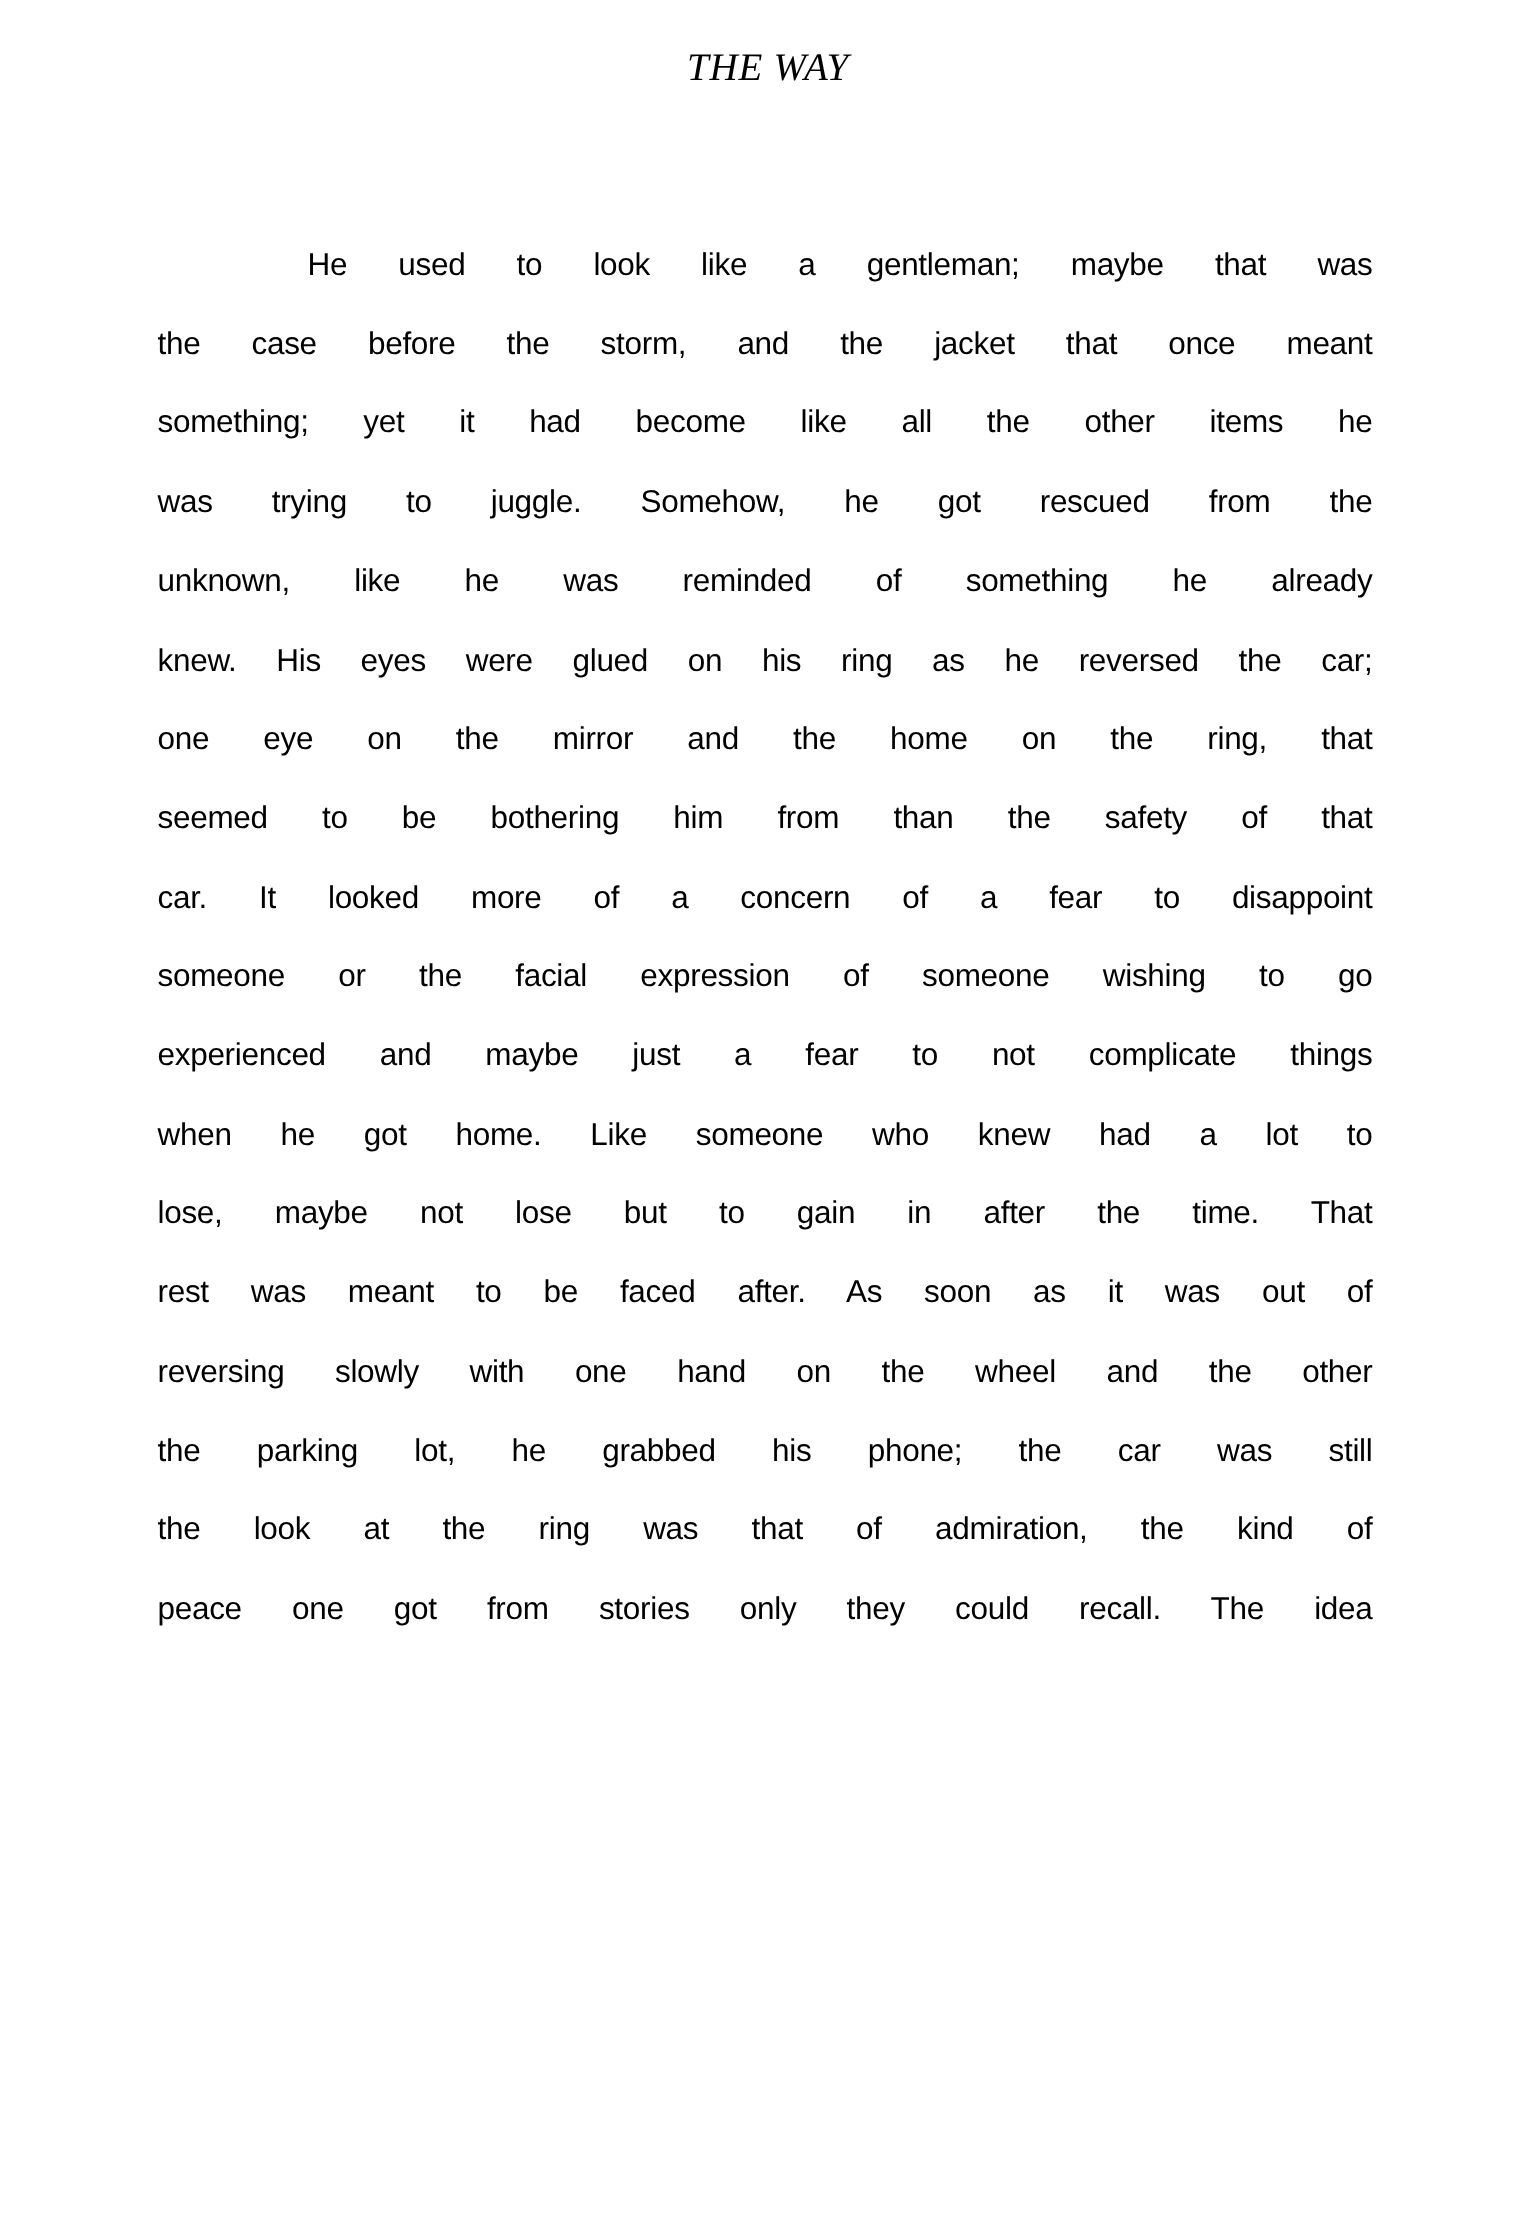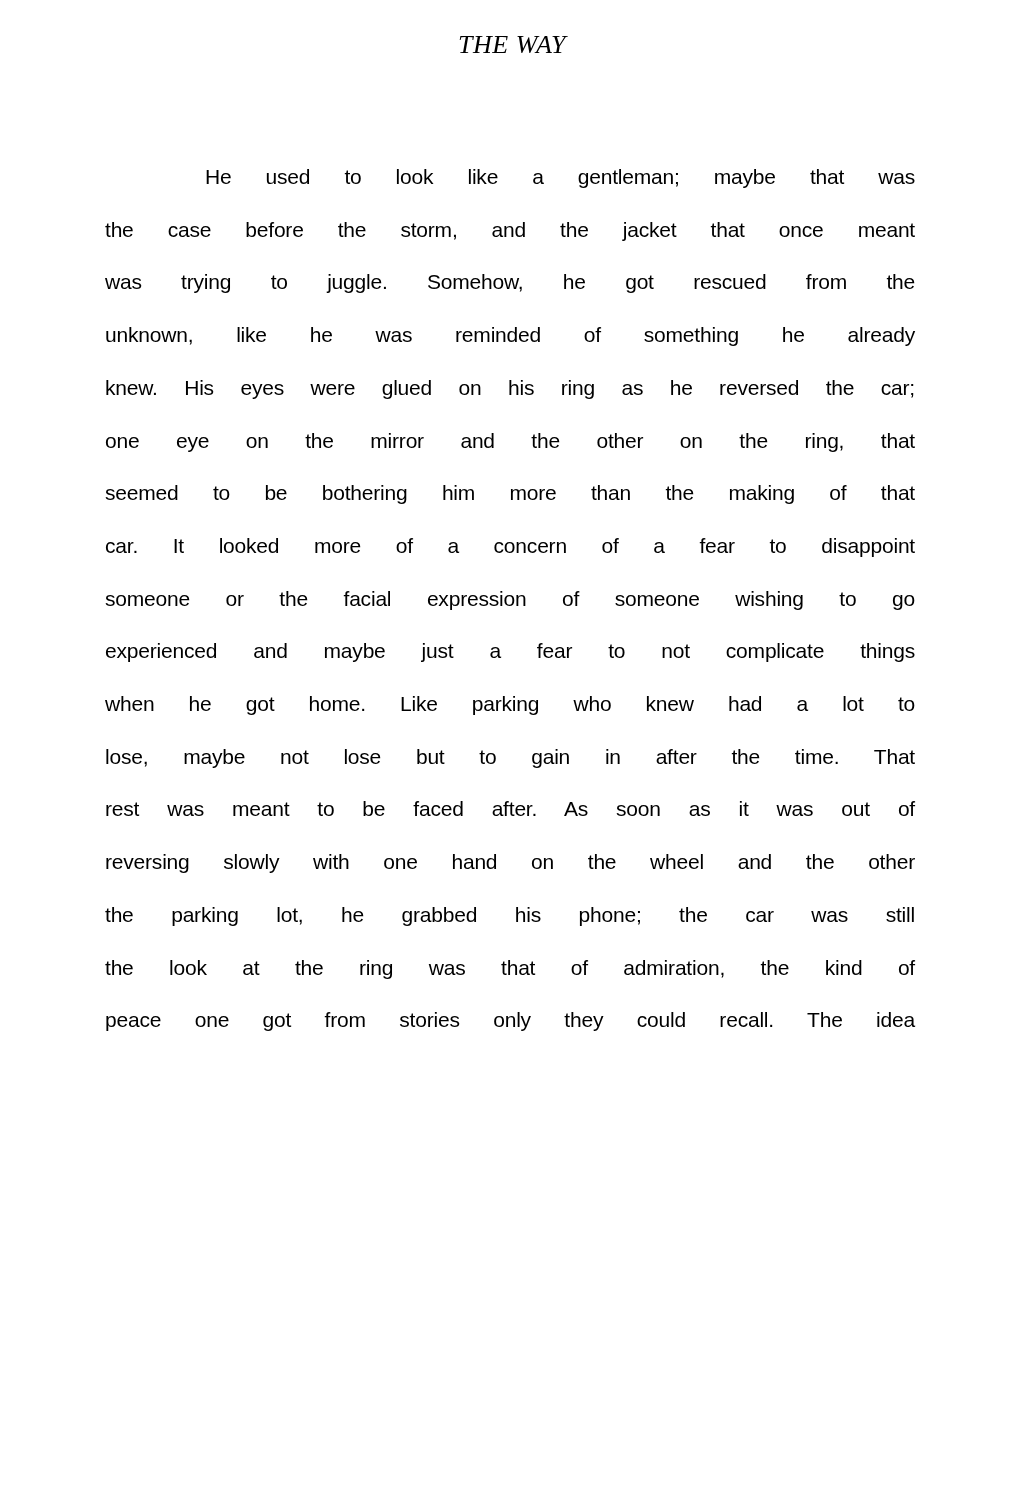--- a/index.html
+++ b/index.html
@@ -51,29 +51,30 @@
 </head>
 <body>
 
 <div class="page">
 
   <div class="running-header">THE WAY</div>
 
   <div class="body-text">
     <div class="text-line first-line">He used to look like a gentleman; maybe that was</div>
     <div class="text-line">the case before the storm, and the jacket that once meant</div>
+    <div class="text-line">something; yet it had become like all the other items he</div>
     <div class="text-line">was trying to juggle. Somehow, he got rescued from the</div>
     <div class="text-line">unknown, like he was reminded of something he already</div>
     <div class="text-line">knew. His eyes were glued on his ring as he reversed the car;</div>
-    <div class="text-line">one eye on the mirror and the other on the ring, that</div>
-    <div class="text-line">seemed to be bothering him more than the making of that</div>
+    <div class="text-line">one eye on the mirror and the home on the ring, that</div>
+    <div class="text-line">seemed to be bothering him from than the safety of that</div>
     <div class="text-line">car. It looked more of a concern of a fear to disappoint</div>
     <div class="text-line">someone or the facial expression of someone wishing to go</div>
     <div class="text-line">experienced and maybe just a fear to not complicate things</div>
-    <div class="text-line">when he got home. Like parking who knew had a lot to</div>
+    <div class="text-line">when he got home. Like someone who knew had a lot to</div>
     <div class="text-line">lose, maybe not lose but to gain in after the time. That</div>
     <div class="text-line">rest was meant to be faced after. As soon as it was out of</div>
     <div class="text-line">reversing slowly with one hand on the wheel and the other</div>
     <div class="text-line">the parking lot, he grabbed his phone; the car was still</div>
     <div class="text-line">the look at the ring was that of admiration, the kind of</div>
     <div class="text-line">peace one got from stories only they could recall. The idea</div>
   </div>
 
   <div class="page-number">3</div>
 

